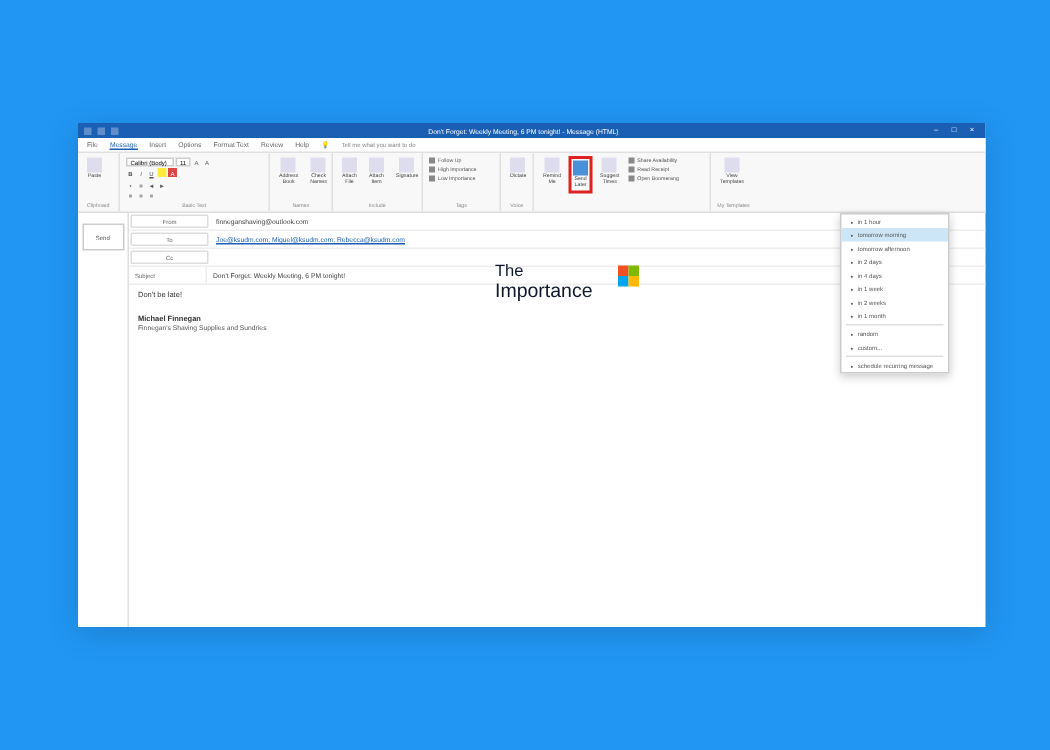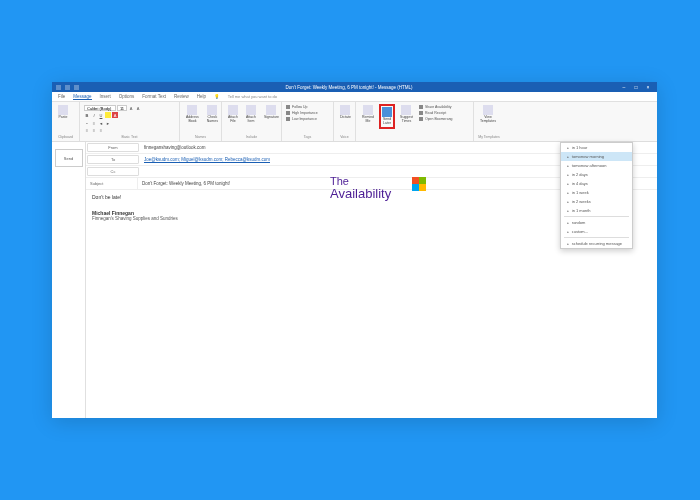--- a/index.html
+++ b/index.html
@@ -46,21 +46,21 @@
 .body-area{padding:4px 6px;font-size:5px;color:#333;}
 .body-line{margin-bottom:4px;}
 .sig-name{font-weight:bold;font-size:5px;}
 .sig-company{font-size:4.5px;color:#555;}
 .dropdown{position:absolute;right:24px;top:60px;width:73px;background:#fff;border:1px solid #ccc;box-shadow:0 2px 6px rgba(0,0,0,.2);font-size:4px;z-index:10;}
 .dropdown-item{padding:2px 6px;color:#555;display:flex;align-items:center;gap:3px;}
 .dropdown-item.highlighted{background:#cde6f7;}
 .dropdown-bullet{font-size:3px;}
 .dropdown-sep{height:1px;background:#ddd;margin:1px 3px;}
 .watermark{position:absolute;left:330px;top:175px;display:flex;align-items:center;gap:6px;pointer-events:none;}
-.wm-text{font-size:13px;color:#4c1d95;line-height:1.1;}
+.wm-text{font-size:13px;color:#0f172a;line-height:1.1;}
 .wm-text .the{font-size:11px;}
 .wm-logo{width:14px;height:14px;display:grid;grid-template-columns:1fr 1fr;grid-template-rows:1fr 1fr;}
 .wm-logo div:nth-child(1){background:#f25022;}
 .wm-logo div:nth-child(2){background:#7fba00;}
 .wm-logo div:nth-child(3){background:#00a4ef;}
 .wm-logo div:nth-child(4){background:#ffb900;}
 </style>
 </head>
 <body>
 
@@ -326,21 +326,21 @@
     <div class="dropdown-item">
         <span class="dropdown-bullet">●</span>
         <span>schedule recurring message</span>
       </div>
   </div>
 </div>
 
 <div class="watermark">
   <div class="wm-text">
     <div class="the">The</div>
-    <div>Availability</div>
+    <div>Importance</div>
   </div>
   <div class="wm-logo" style="position:absolute;left:82px;top:2px">
     <div></div>
       <div></div>
       <div></div>
       <div></div>
   </div>
 </div>
 
 </body></html>

